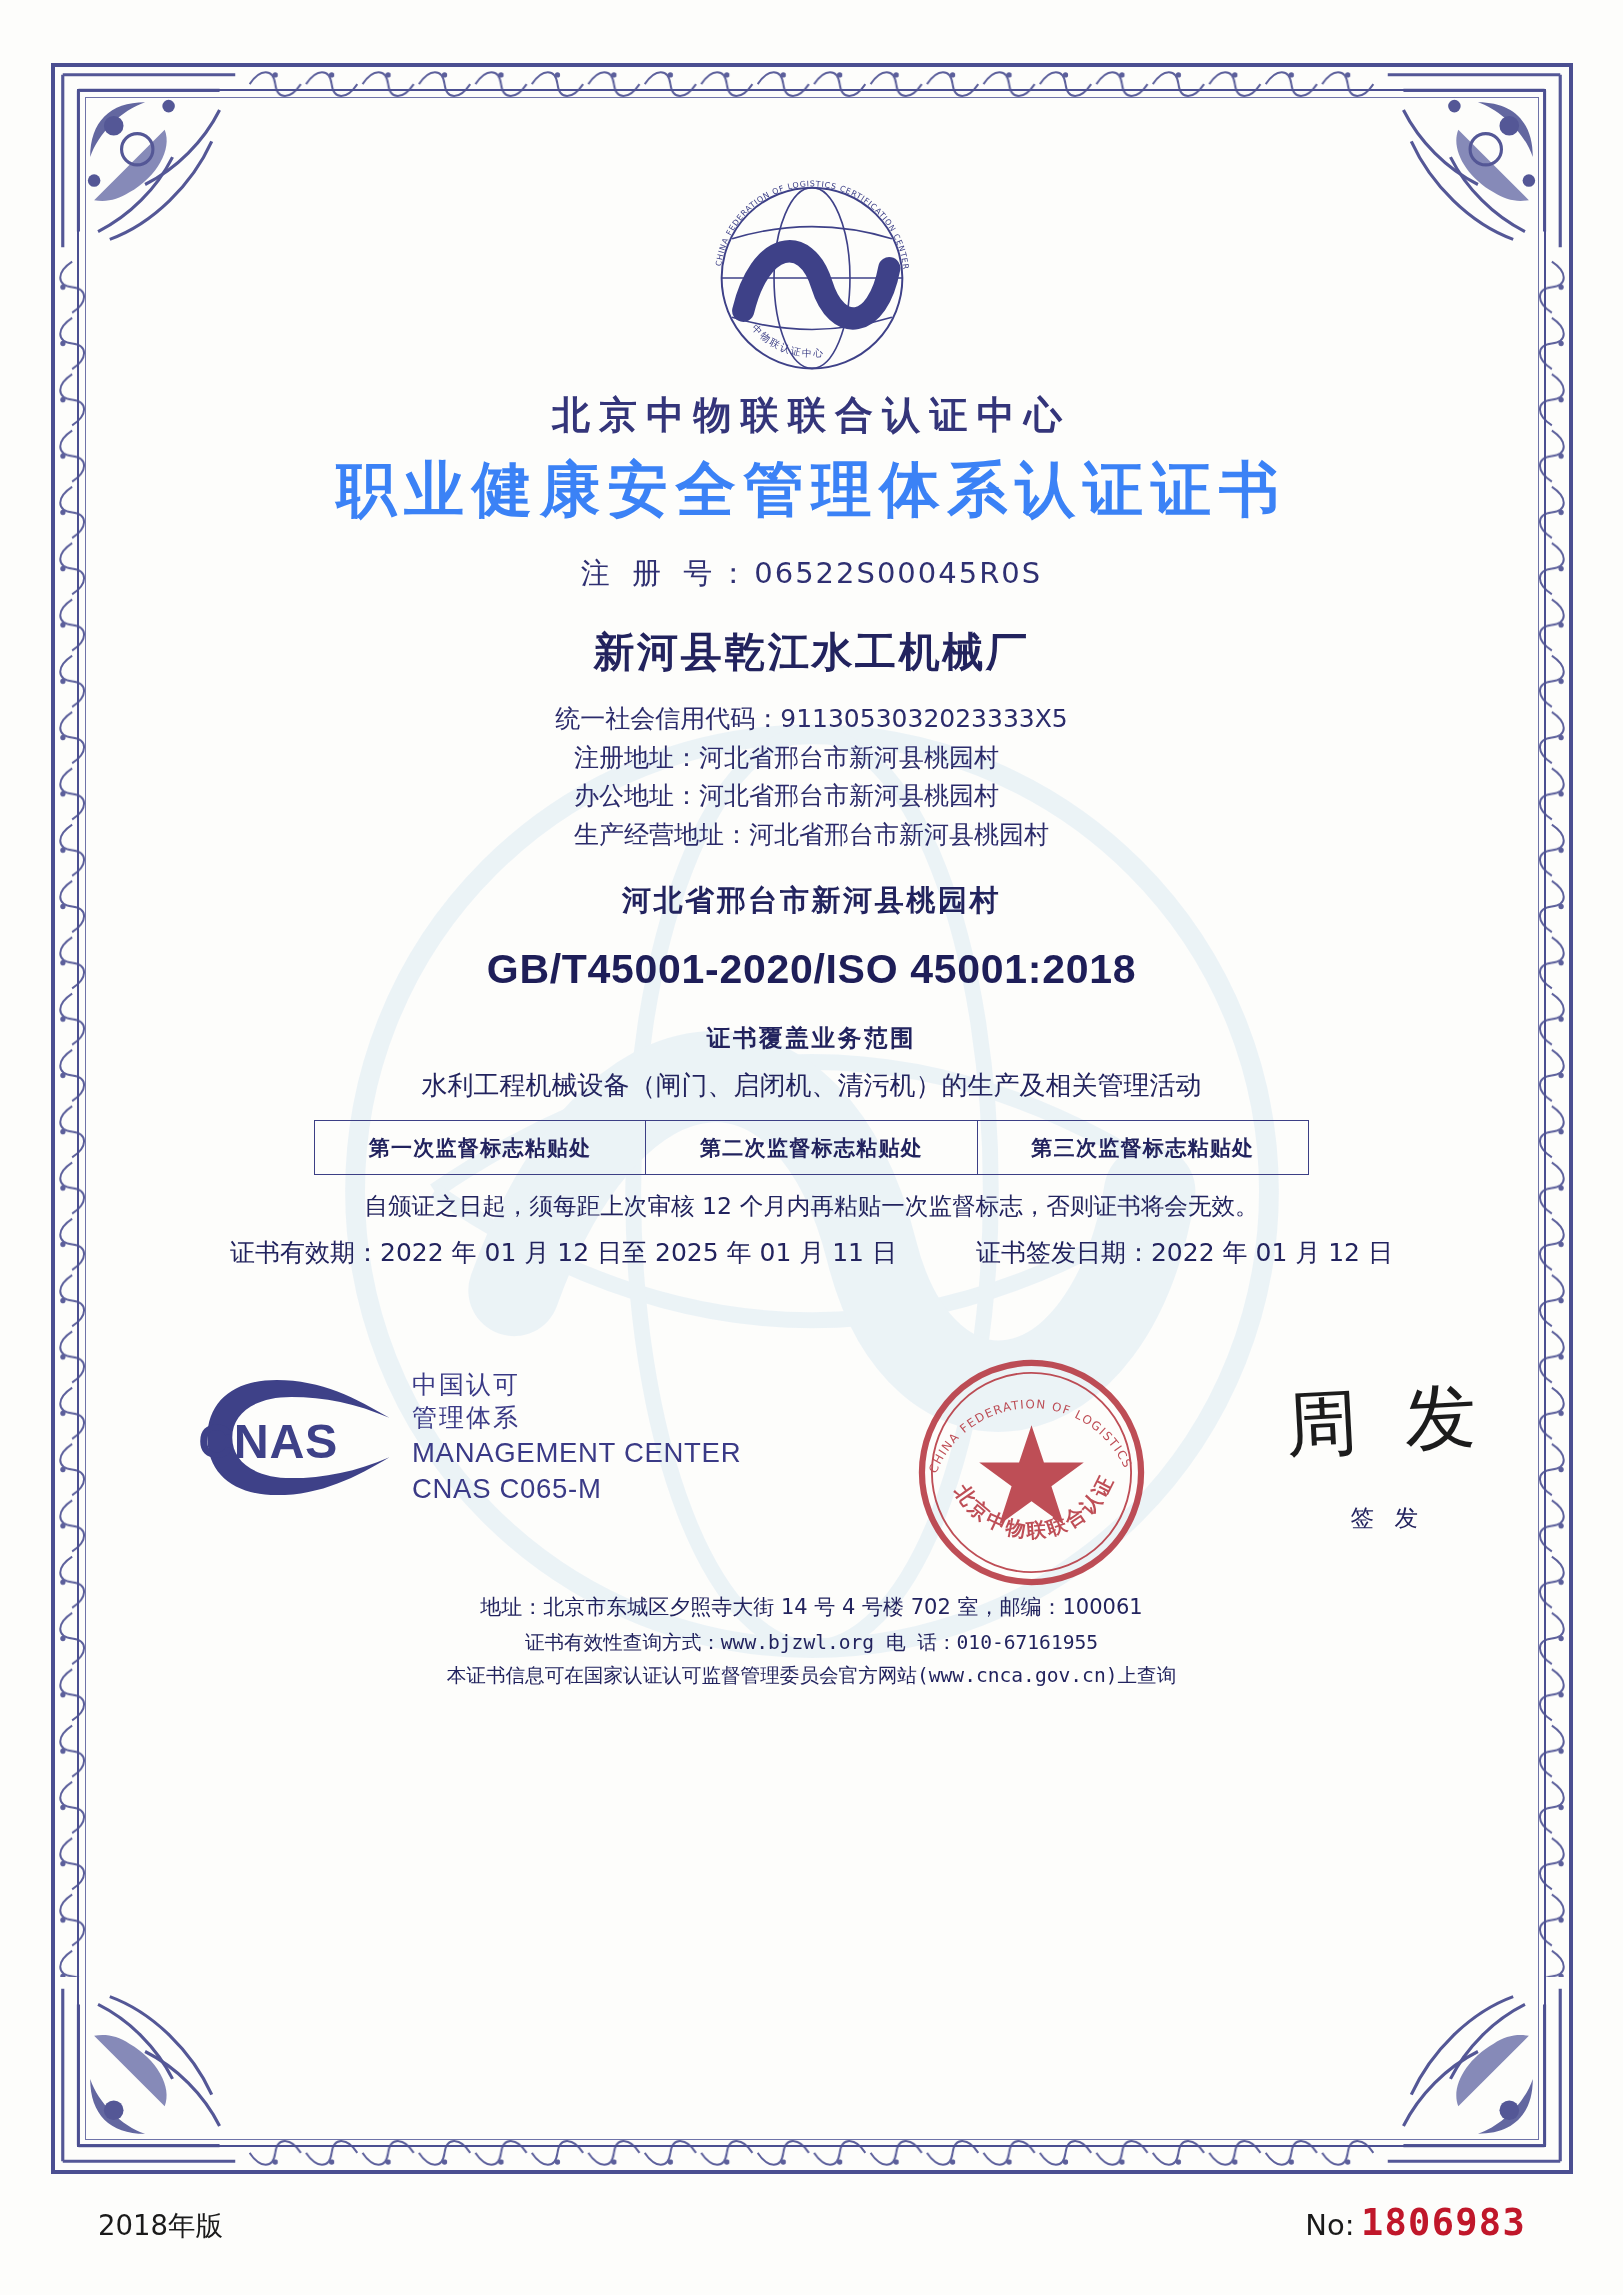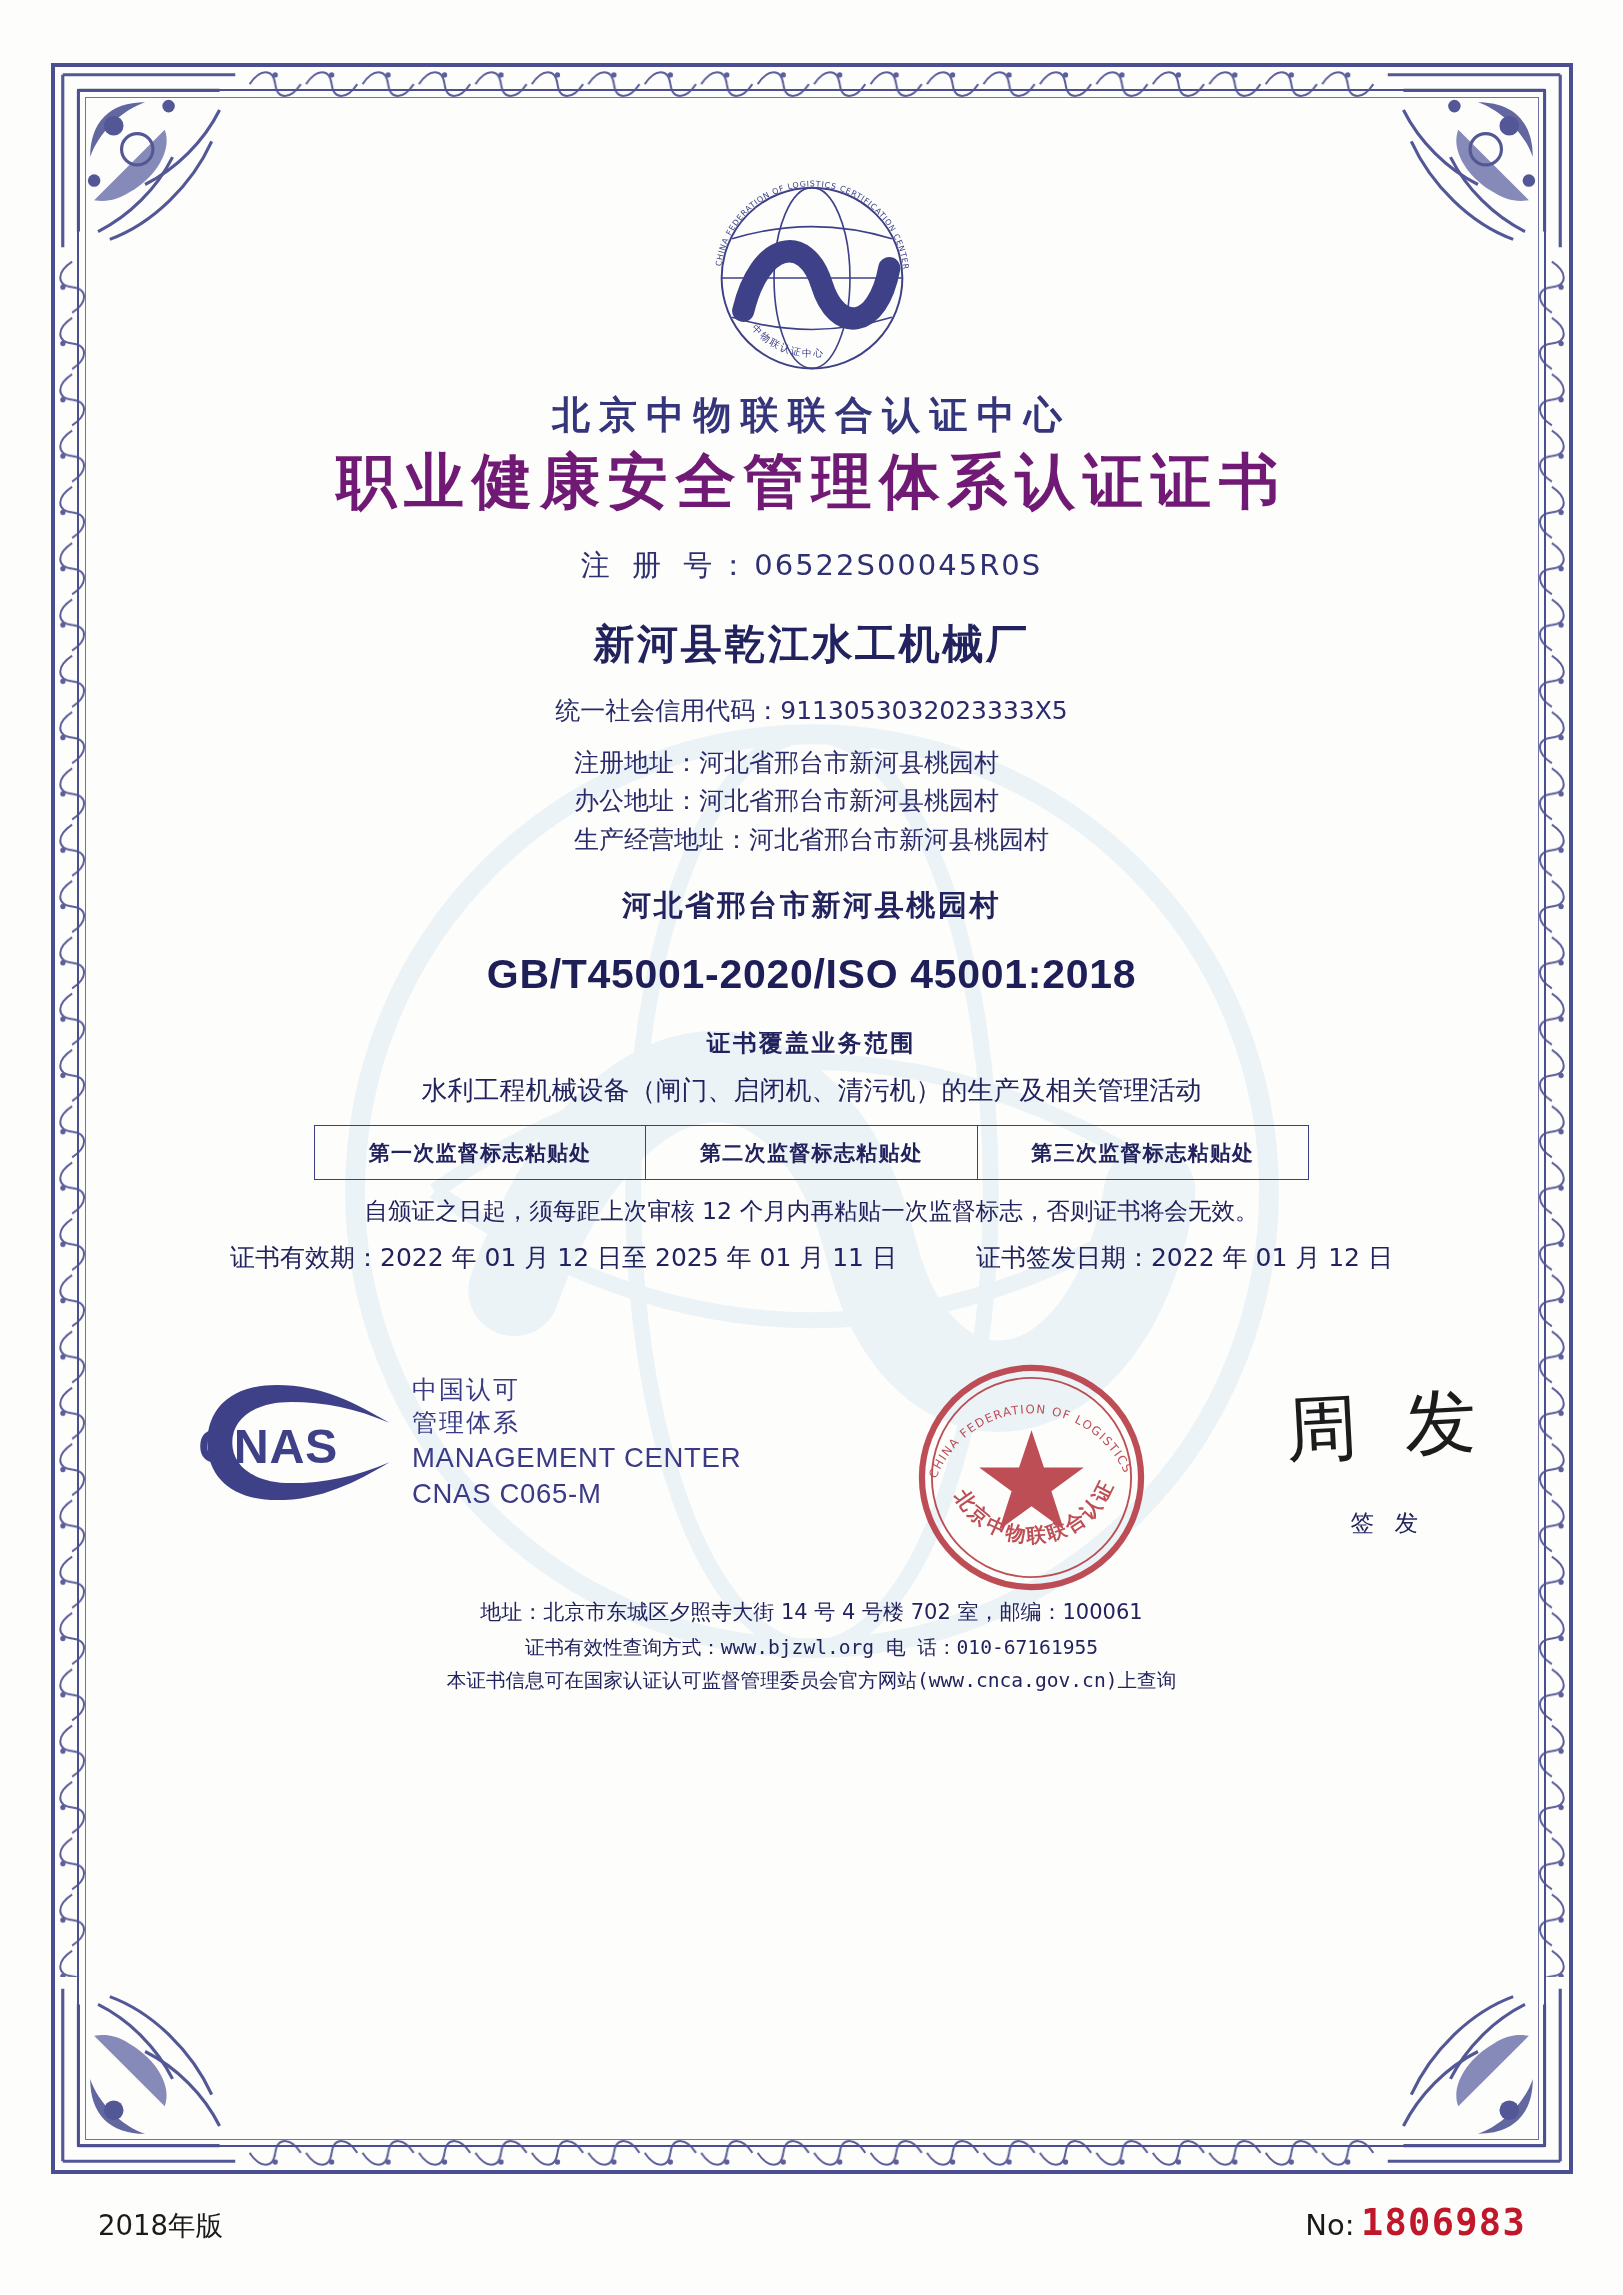--- a/index.html
+++ b/index.html
@@ -105,27 +105,27 @@
   .org-name {
     margin-top: 17px;
     font-family: "DejaVu Sans", sans-serif;
     font-weight: bold;
     font-size: 38px;
     letter-spacing: 9.2px;
     color: #34357a;
   }
 
   .cert-title {
-    margin-top: 4px;
+    margin-top: 12px;
     font-family: "DejaVu Sans", sans-serif;
     font-weight: bold;
     font-size: 60px;
     line-height: 1.22;
     letter-spacing: 7.9px;
-    color: #701a75;
+    color: #3b82f6;
     padding: 0 72px;
   }
 
   .reg-no {
     margin-top: 27.5px;
     font-family: "DejaVu Sans", sans-serif;
     font-size: 29px;
     letter-spacing: 2px;
     color: #2f3072;
   }
@@ -141,21 +141,21 @@
   }
 
   .credit-code {
     margin-top: 22px;
     font-family: "DejaVu Sans", sans-serif;
     font-size: 25px;
     color: #2b2b6b;
   }
 
   .addresses {
-    margin-top: 17px;
+    margin-top: 4px;
     display: inline-block;
     text-align: left;
   }
   .addr-line {
     font-family: "DejaVu Sans", sans-serif;
     font-size: 25px;
     line-height: 1.55;
     color: #2b2b6b;
     white-space: nowrap;
   }

